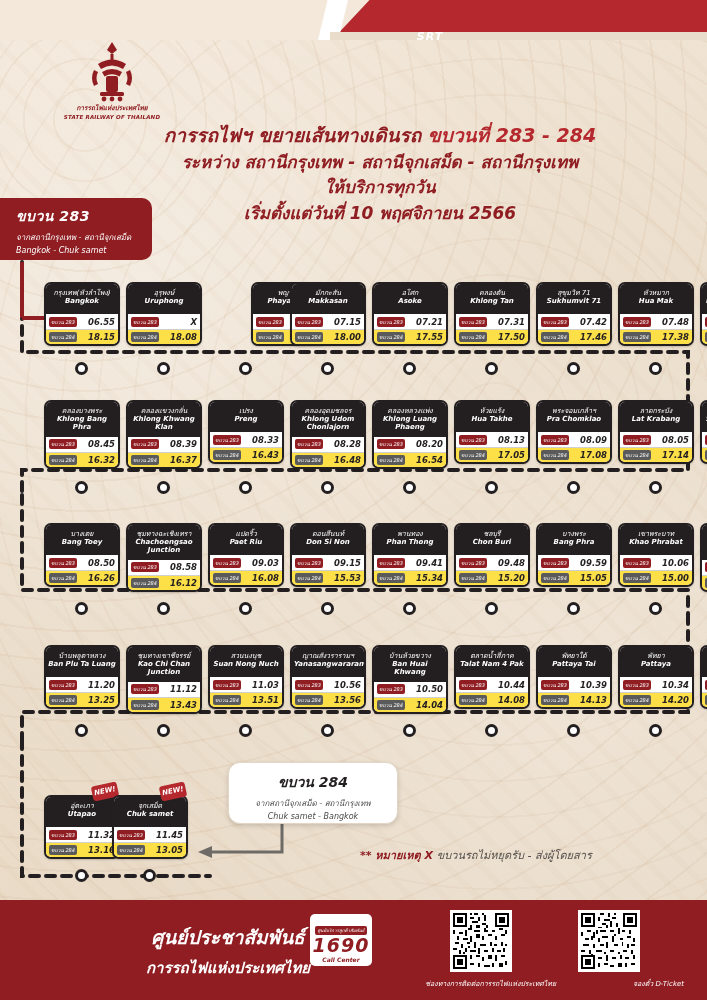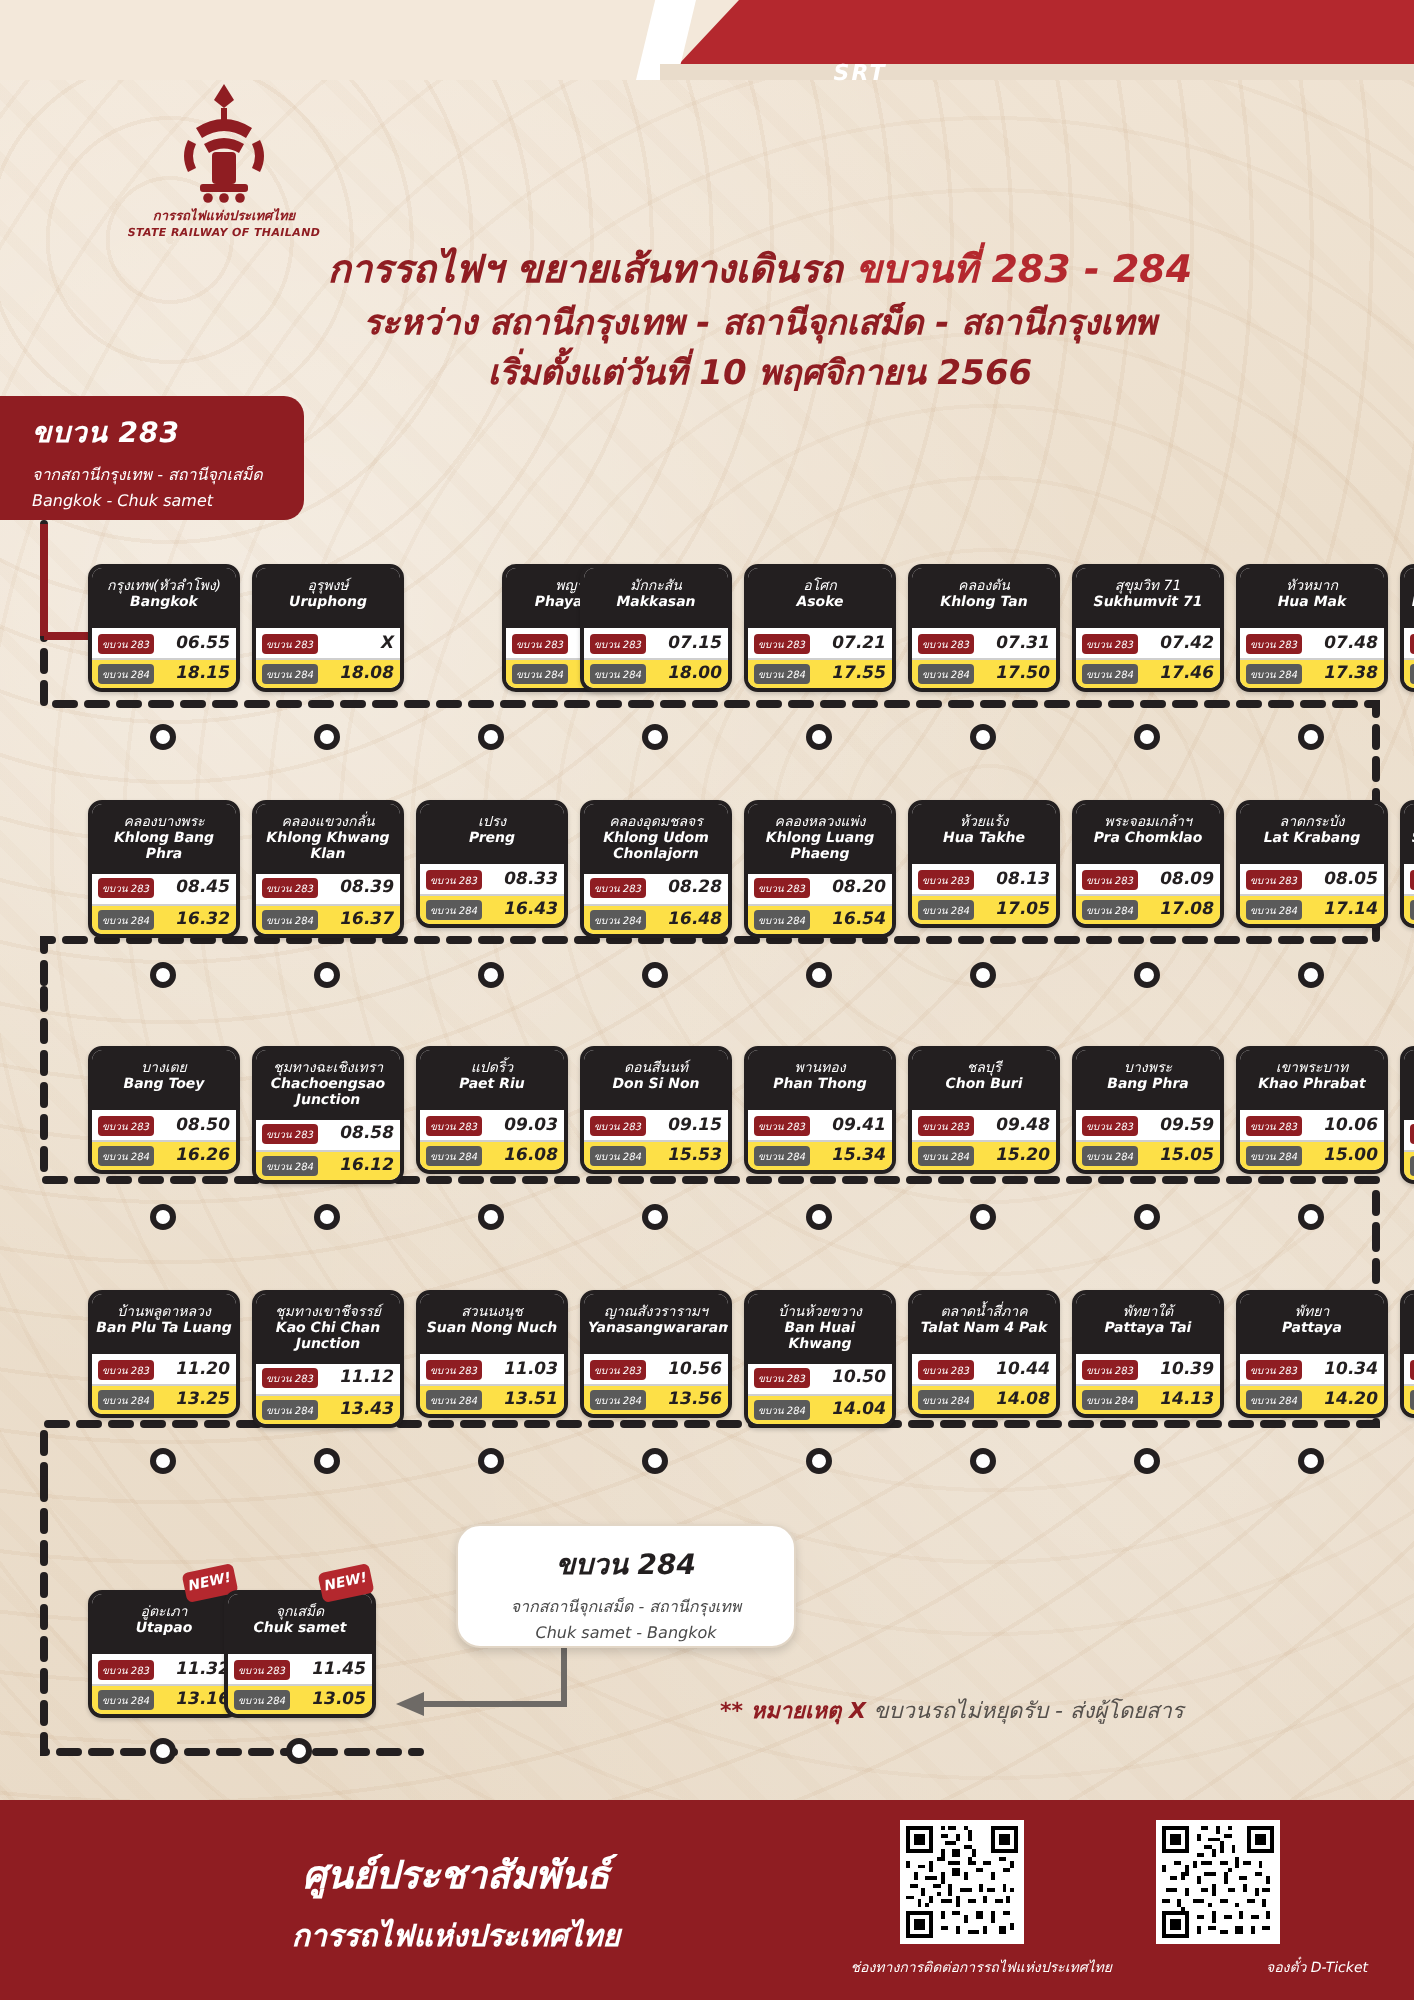--- a/index.html
+++ b/index.html
@@ -206,20 +206,21 @@
     </div>
     <div class="logo-cap1">การรถไฟแห่งประเทศไทย</div>
     <div class="logo-cap2">STATE RAILWAY OF THAILAND</div>
   </div>
 
   <div class="headline">
     <div class="hl1">
       <span>การรถไฟฯ ขยายเส้นทางเดินรถ </span><span class="num">ขบวนที่ 283 - 284</span>
     </div>
     <div class="hl2">ระหว่าง สถานีกรุงเทพ - สถานีจุกเสม็ด - สถานีกรุงเทพ</div>
+    <div class="hl3">ให้บริการทุกวัน</div>
     <div class="hl4">เริ่มตั้งแต่วันที่ 10 พฤศจิกายน 2566</div>
   </div>
 
   <div class="dir-tag">
     <div class="t1">ขบวน 283</div>
     <div class="t2">จากสถานีกรุงเทพ - สถานีจุกเสม็ด</div>
     <div class="t3">Bangkok - Chuk samet</div>
   </div>
 
   <svg class="track">
@@ -818,20 +819,25 @@
   <div class="note">
     <span>** หมายเหตุ </span><span>X </span><span class="grey">ขบวนรถไม่หยุดรับ - ส่งผู้โดยสาร</span>
   </div>
 
   <div class="footer">
     <div class="f-left">
       <div class="fl1">ศูนย์ประชาสัมพันธ์</div>
       <div class="fl2">การรถไฟแห่งประเทศไทย</div>
     </div>
 
+    <div class="callcenter">
+      <div class="cc0">ศูนย์บริการลูกค้าสัมพันธ์</div>
+      <div class="cc1">1690</div>
+      <div class="cc2">Call Center</div>
+    </div>
 
     <div class="qr" style="left:450px; top:10px;">
       <svg class="qrimg" viewBox="0 0 29 29" shape-rendering="crispEdges">
         <rect width="29" height="29" fill="#fff"></rect>
         <g fill="#000">
           <rect x="0" y="0" width="7" height="7"></rect>
             <rect x="1" y="1" width="5" height="5" fill="#fff"></rect>
             <rect x="2" y="2" width="3" height="3"></rect>
           <rect x="22" y="0" width="7" height="7"></rect>
             <rect x="23" y="1" width="5" height="5" fill="#fff"></rect>

